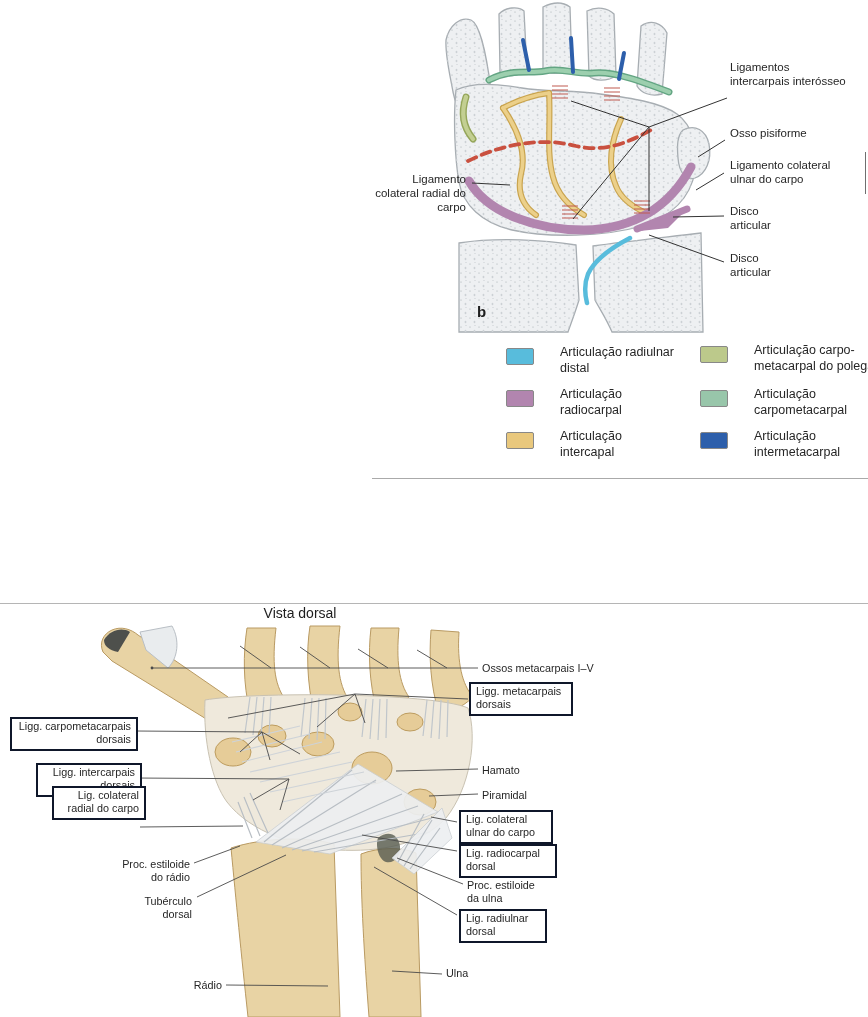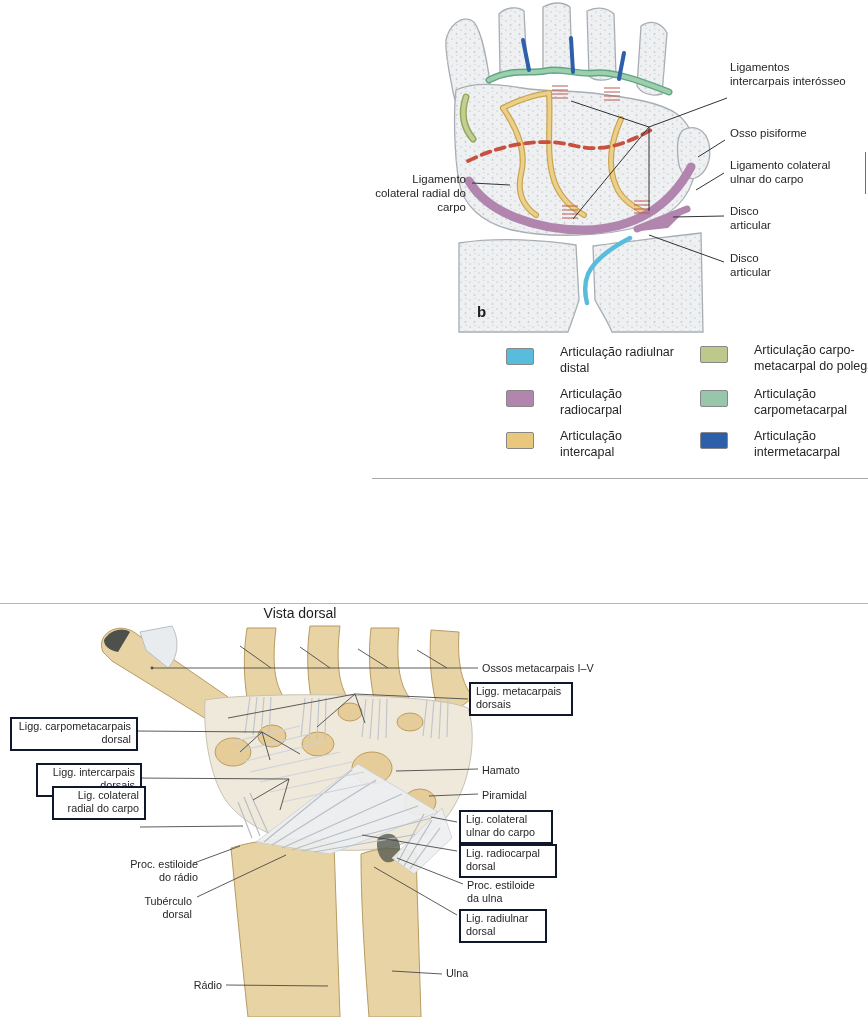--- a/index.html
+++ b/index.html
@@ -206,24 +206,24 @@
       <path d="M429,796 L478,794"></path>
       <path d="M431,817 L457,822"></path>
       <path d="M362,835 L457,851"></path>
       <path d="M397,858 L463,884"></path>
       <path d="M374,867 L457,915"></path>
       <path d="M226,985 L328,986"></path>
       <path d="M392,971 L442,974"></path>
     </g>
   </svg>
 
-  <div class="lbl-sm ra rbx" style="left:10px;top:717px;width:114px;">Ligg. carpometacarpais dorsal</div>
+  <div class="lbl-sm ra rbx" style="left:10px;top:717px;width:114px;">Ligg. carpometacarpais dorsais</div>
   <div class="lbl-sm ra rbx" style="left:36px;top:763px;width:92px;">Ligg. intercarpais dorsais</div>
   <div class="lbl-sm ra rbx" style="left:52px;top:786px;width:80px;">Lig. colateral radial do carpo</div>
-  <div class="lbl-sm ra" style="left:124px;top:858px;width:74px;">Proc. estiloide do rádio</div>
+  <div class="lbl-sm ra" style="left:116px;top:858px;width:74px;">Proc. estiloide do rádio</div>
   <div class="lbl-sm ra" style="left:138px;top:895px;width:54px;">Tubérculo dorsal</div>
   <div class="lbl-sm ra" style="left:186px;top:979px;width:36px;">Rádio</div>
 
   <div class="lbl-sm nowrap" style="left:482px;top:662px;">Ossos metacarpais I–V</div>
   <div class="lbl-sm rbx" style="left:469px;top:682px;width:90px;">Ligg. metacarpais dorsais</div>
   <div class="lbl-sm nowrap" style="left:482px;top:764px;">Hamato</div>
   <div class="lbl-sm nowrap" style="left:482px;top:789px;">Piramidal</div>
   <div class="lbl-sm rbx" style="left:459px;top:810px;width:80px;">Lig. colateral ulnar do carpo</div>
   <div class="lbl-sm rbx" style="left:459px;top:844px;width:84px;">Lig. radiocarpal dorsal</div>
   <div class="lbl-sm" style="left:467px;top:879px;width:76px;">Proc. estiloide da ulna</div>

